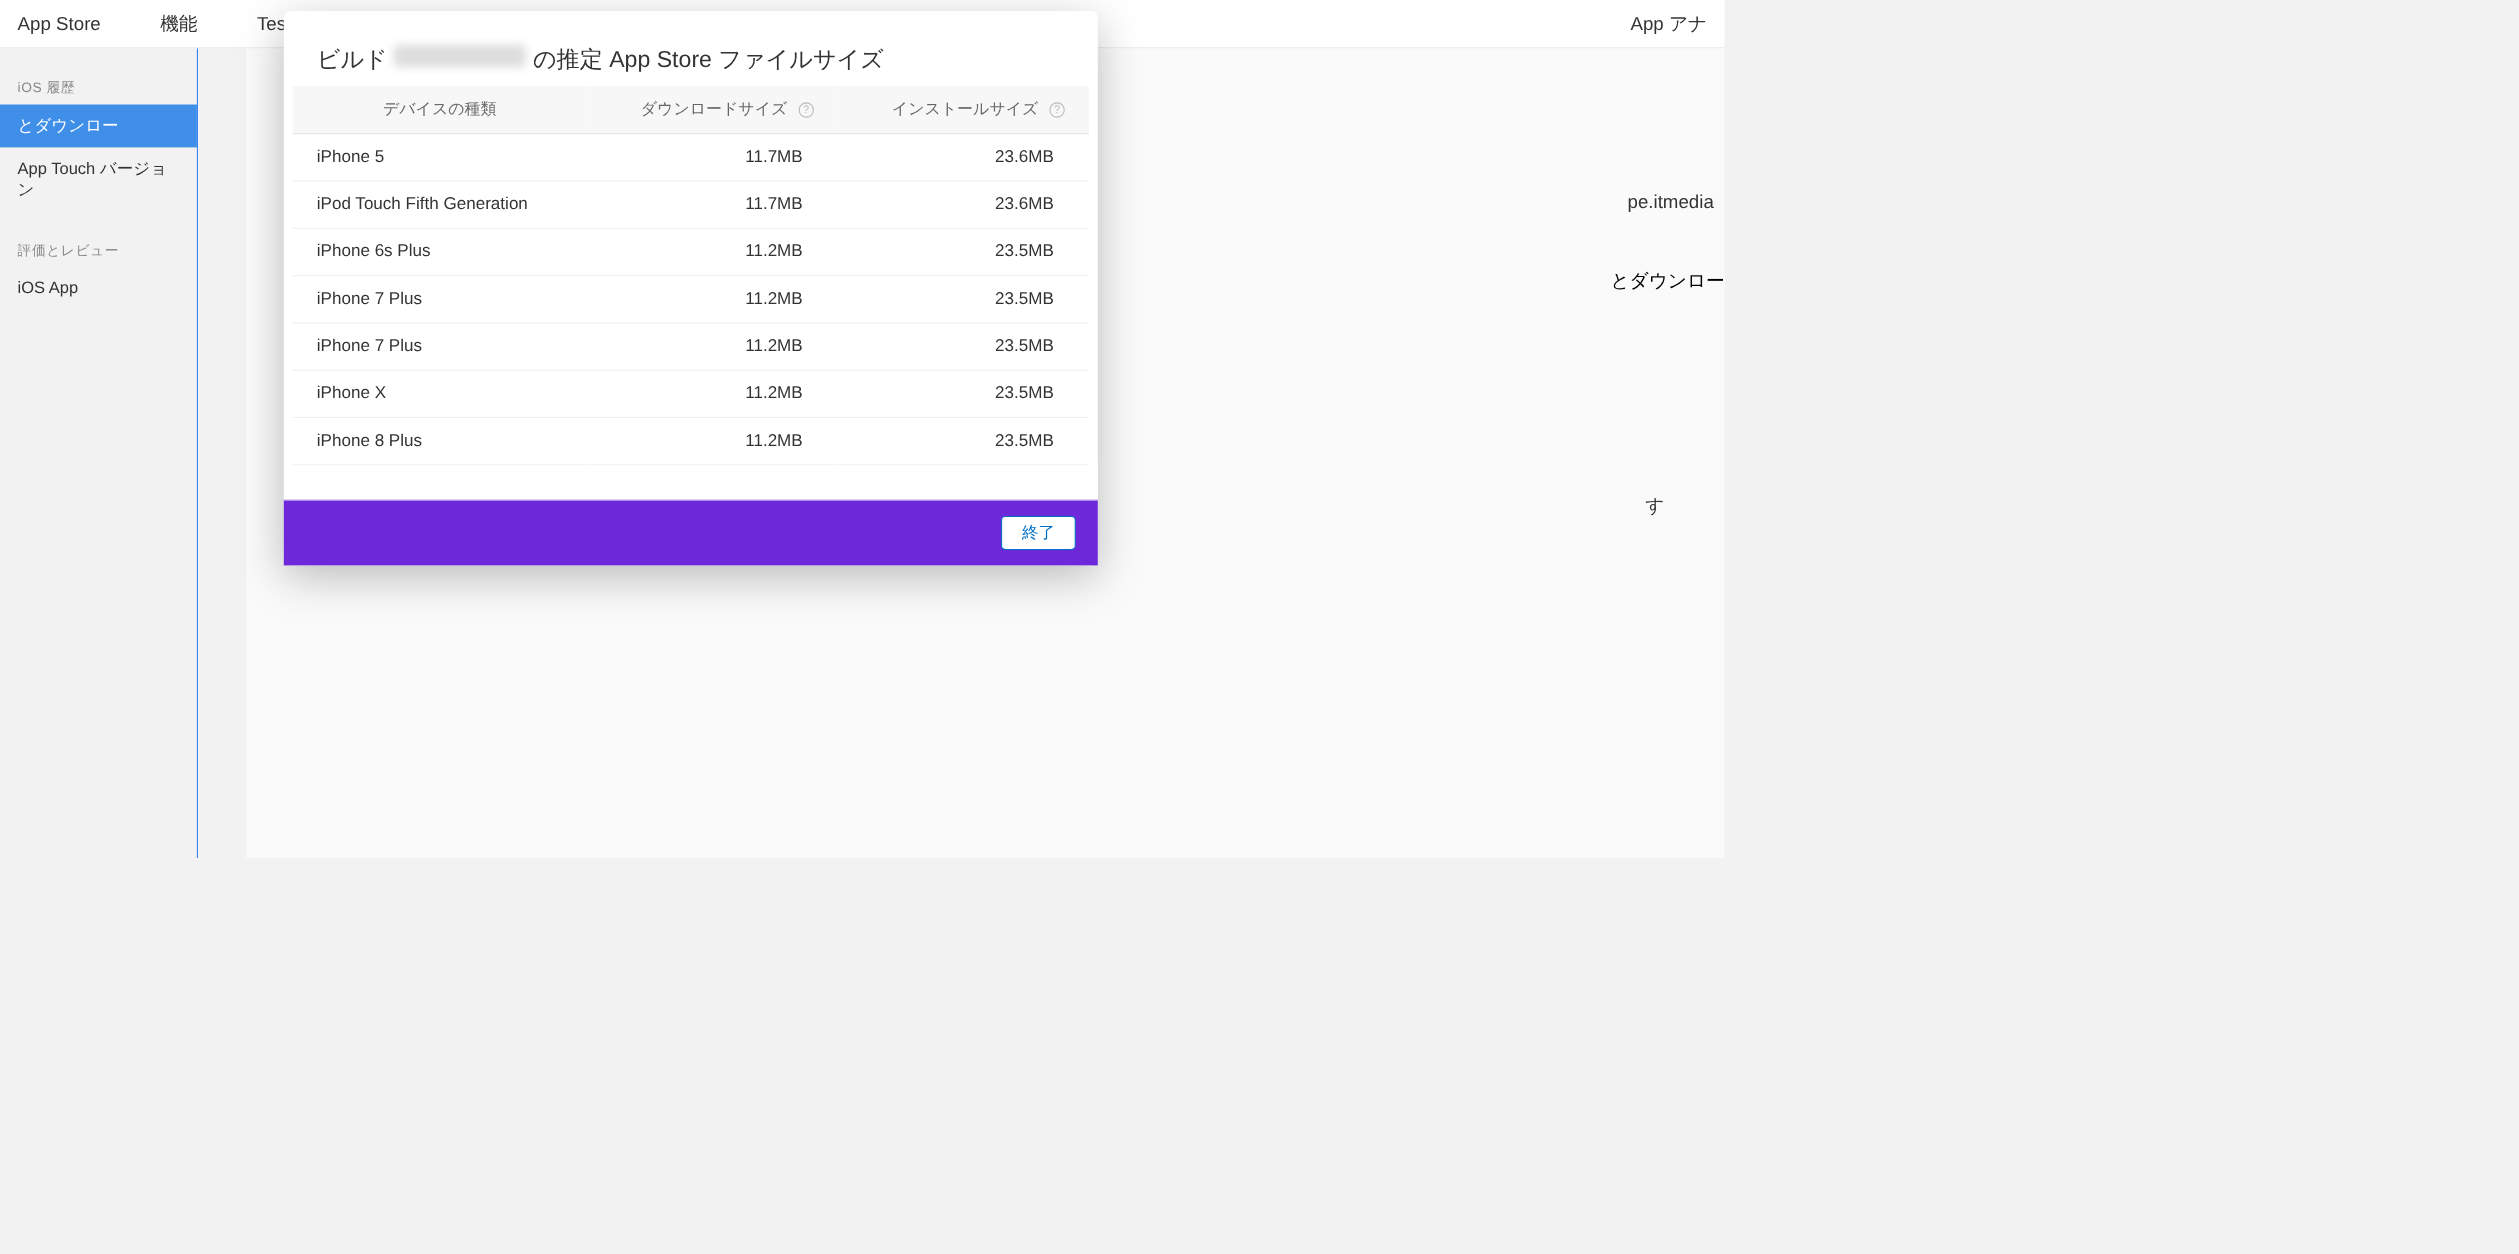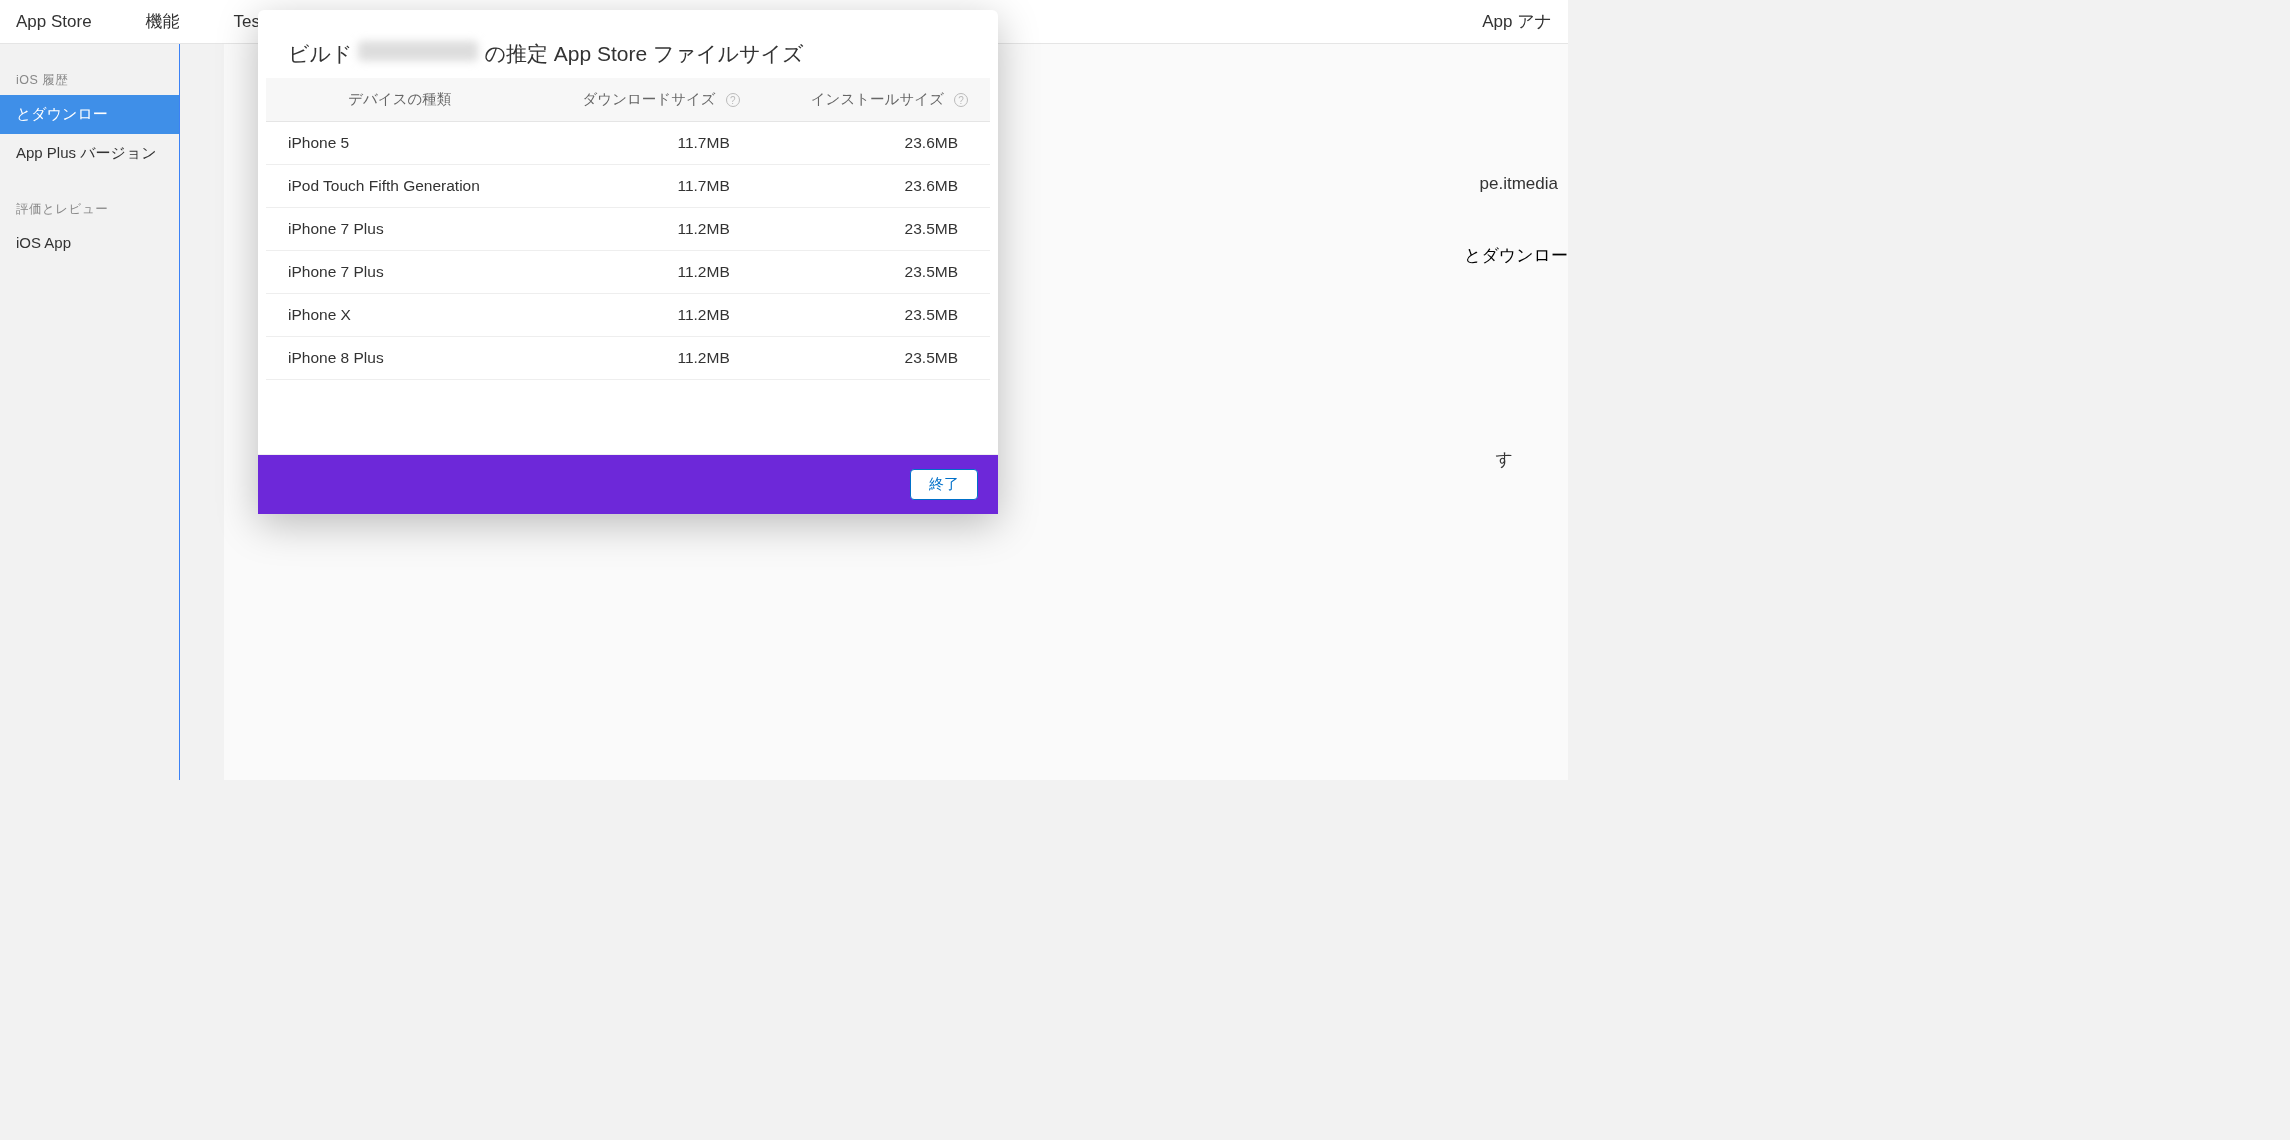--- a/index.html
+++ b/index.html
@@ -207,21 +207,21 @@
 <div class="topnav">
   <div class="navitem">App Store</div>
   <div class="navitem">機能</div>
   <div class="navitem">TestFlight</div>
   <div class="right">App アナ</div>
 </div>
 
 <div class="sidebar">
   <div class="section-title">iOS 履歴</div>
   <div class="item selected">とダウンロー</div>
-  <div class="item">App Plus バージョン</div>
+  <div class="item">App Touch バージョン</div>
   <div style="height:22px"></div>
   <div class="section-title">評価とレビュー</div>
   <div class="item">iOS App</div>
 </div>
 
 <div class="main">
   <div class="bg-snippet-right">pe.itmedia</div>
   <div class="bg-link">とダウンロー</div>
   <div class="bg-su">す</div>
 </div>
@@ -254,20 +254,25 @@
                 <td>iPhone 5</td>
                 <td class="r">11.7MB</td>
                 <td class="r">23.6MB</td>
               </tr>
               <tr>
                 <td>iPod Touch Fifth Generation</td>
                 <td class="r">11.7MB</td>
                 <td class="r">23.6MB</td>
               </tr>
               <tr>
+                <td>iPhone 6s Plus</td>
+                <td class="r">11.2MB</td>
+                <td class="r">23.5MB</td>
+              </tr>
+              <tr>
                 <td>iPhone 7 Plus</td>
                 <td class="r">11.2MB</td>
                 <td class="r">23.5MB</td>
               </tr>
               <tr>
                 <td>iPhone 7 Plus</td>
                 <td class="r">11.2MB</td>
                 <td class="r">23.5MB</td>
               </tr>
               <tr>

